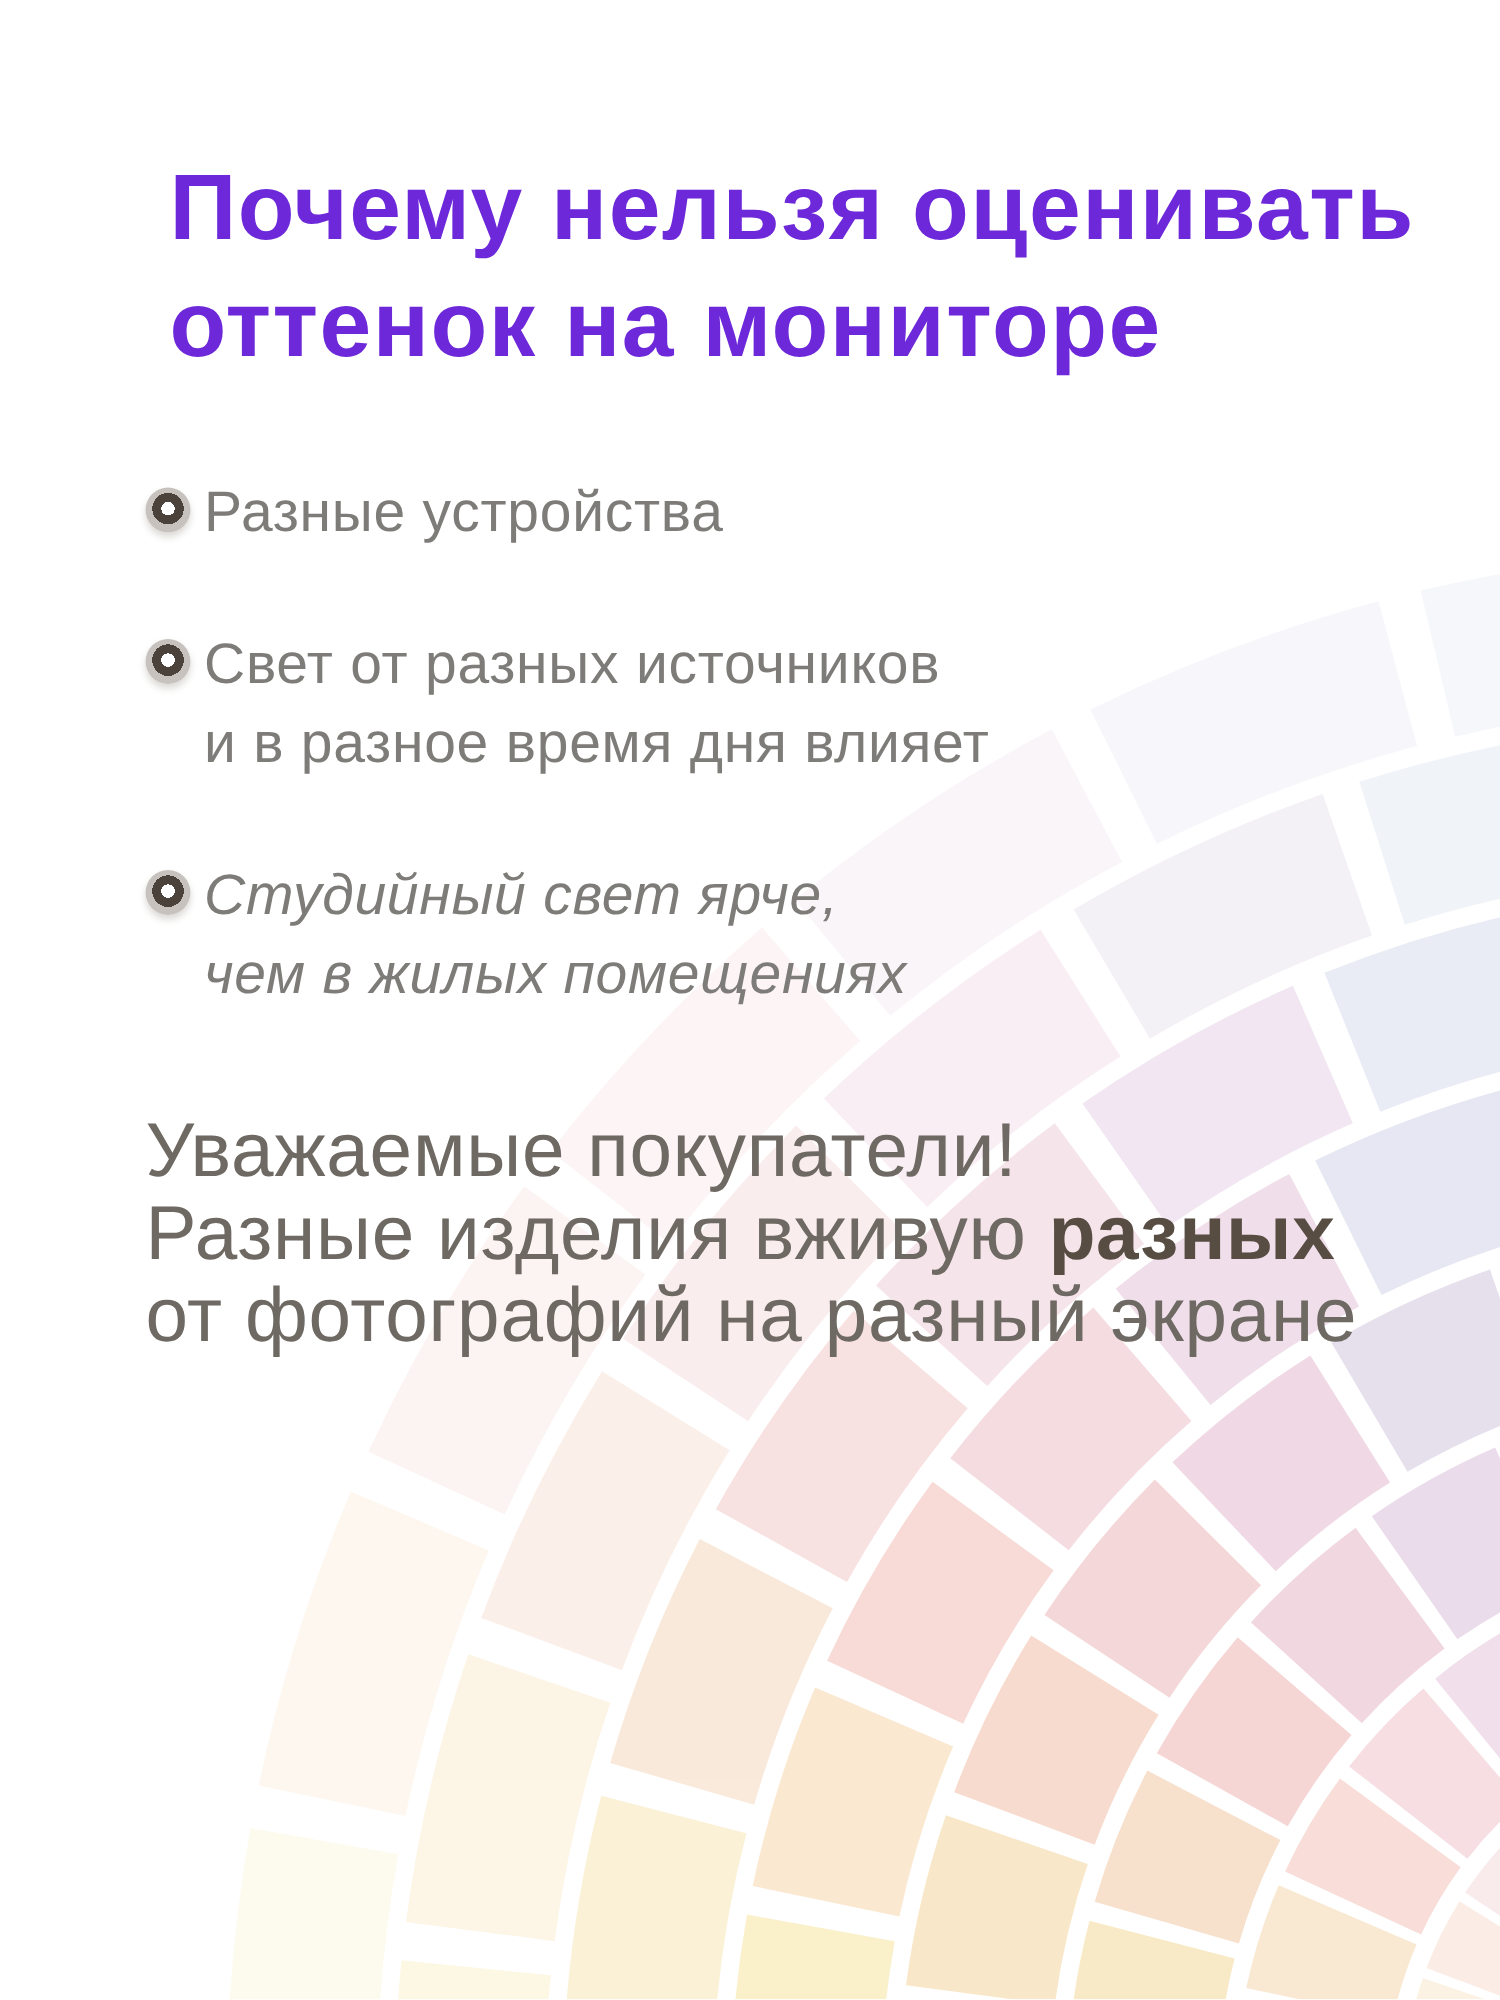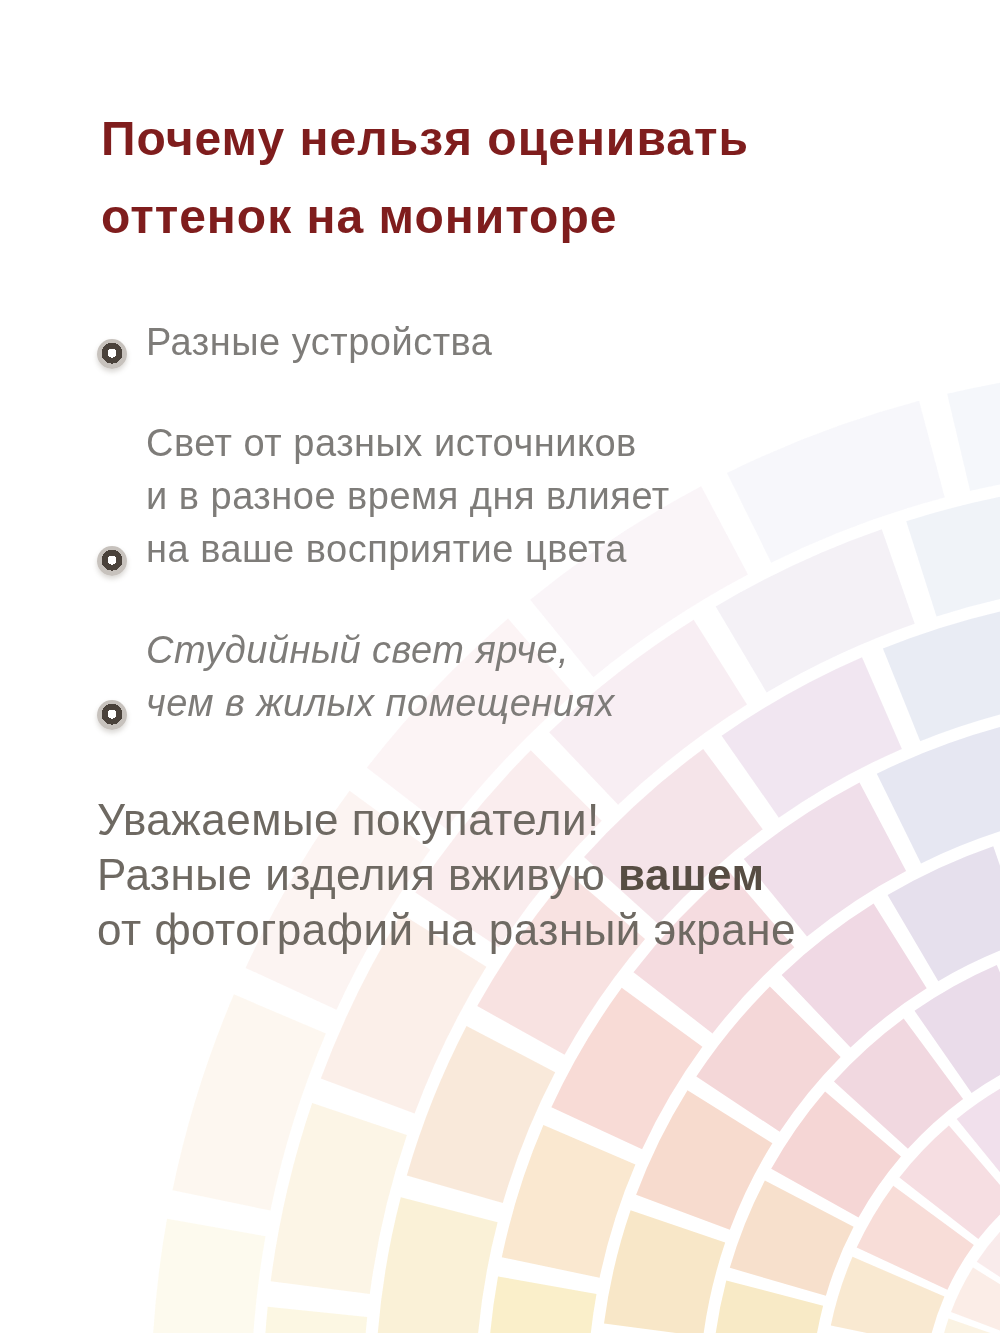--- a/index.html
+++ b/index.html
@@ -3,36 +3,36 @@
 <meta charset="utf-8">
 <style>
   html,body{margin:0;padding:0;background:#fff;}
   .page{
     position:relative;width:1000px;height:1333px;overflow:hidden;background:#ffffff;
     font-family:"Liberation Sans",sans-serif;
   }
   .fan{position:absolute;left:0;top:0;width:1000px;height:1333px;z-index:0;opacity:.93;}
   .content{position:relative;z-index:1;padding:0 60px 0 97px;}
   h1{
-    margin:100px 4px 0;font-size:48px;line-height:78px;font-weight:700;
-    color:#7f1d1d;letter-spacing:1px;
+    margin:100px 16px 0;font-size:62px;line-height:78px;font-weight:700;
+    color:#6d28d9;letter-spacing:1px;
   }
   h1 span{display:block;white-space:nowrap;}
   ul.bullets{list-style:none;margin:60px 0 0;padding:0;}
-  ul.bullets li{display:flex;gap:19px;margin-bottom:48px;align-items:flex-end;}
+  ul.bullets li{display:flex;gap:9px;margin-bottom:48px;}
   ul.bullets li:last-child{margin-bottom:0;font-style:italic;}
   .dot{
     flex:0 0 30px;width:30px;height:30px;margin-top:9px;border-radius:50%;
     background:radial-gradient(circle at 50% 47%,
       #ffffff 0 4.5px,#4a423b 4.5px 10.5px,#c7c2bd 10.5px 15px);
     box-shadow:0 3px 5px rgba(90,80,70,.22);
   }
   .blines{font-size:38px;line-height:53px;color:#7e7c79;letter-spacing:.5px;}
   .blines span{display:block;white-space:nowrap;}
-  .notice{margin:62px 0 0;font-size:44px;line-height:55px;color:#6e6962;letter-spacing:.5px;}
+  .notice{margin:62px 0 0;font-size:51px;line-height:55px;color:#6e6962;letter-spacing:.5px;}
   .notice .ln{display:block;white-space:nowrap;}
   .notice b{color:#574d43;font-weight:700;}
 </style>
 </head>
 <body>
 
 <div class="page">
 
   <svg id="fan" class="fan" viewBox="0 0 1000 1333" xmlns="http://www.w3.org/2000/svg">
       <path d="M 940.5 1452.0 A 250 250 0 0 1 936.9 1430.5 L 1036.1 1418.3 A 150 150 0 0 0 1038.3 1431.2 Z" fill="rgba(249,238,184,0.5)"></path>
@@ -129,32 +129,31 @@
         <span class="dot"></span>
         <div class="blines">
           <span>Разные устройства</span>
         </div>
       </li>
       <li>
         <span class="dot"></span>
         <div class="blines">
           <span>Свет от разных источников</span>
           <span>и в разное время дня влияет</span>
-          <span>на ваше восприятие цвета</span>
         </div>
       </li>
       <li>
         <span class="dot"></span>
         <div class="blines">
           <span>Студийный свет ярче,</span>
           <span>чем в жилых помещениях</span>
         </div>
       </li>
     </ul>
 
     <p class="notice">
       <span class="ln"><span>Уважаемые покупатели!</span> <b></b></span>
-      <span class="ln"><span>Разные изделия вживую</span> <b>вашем</b></span>
+      <span class="ln"><span>Разные изделия вживую</span> <b>разных</b></span>
       <span class="ln"><span>от фотографий на разный экране</span> <b></b></span>
     </p>
 
   </div>
 </div>
 
 </body></html>

